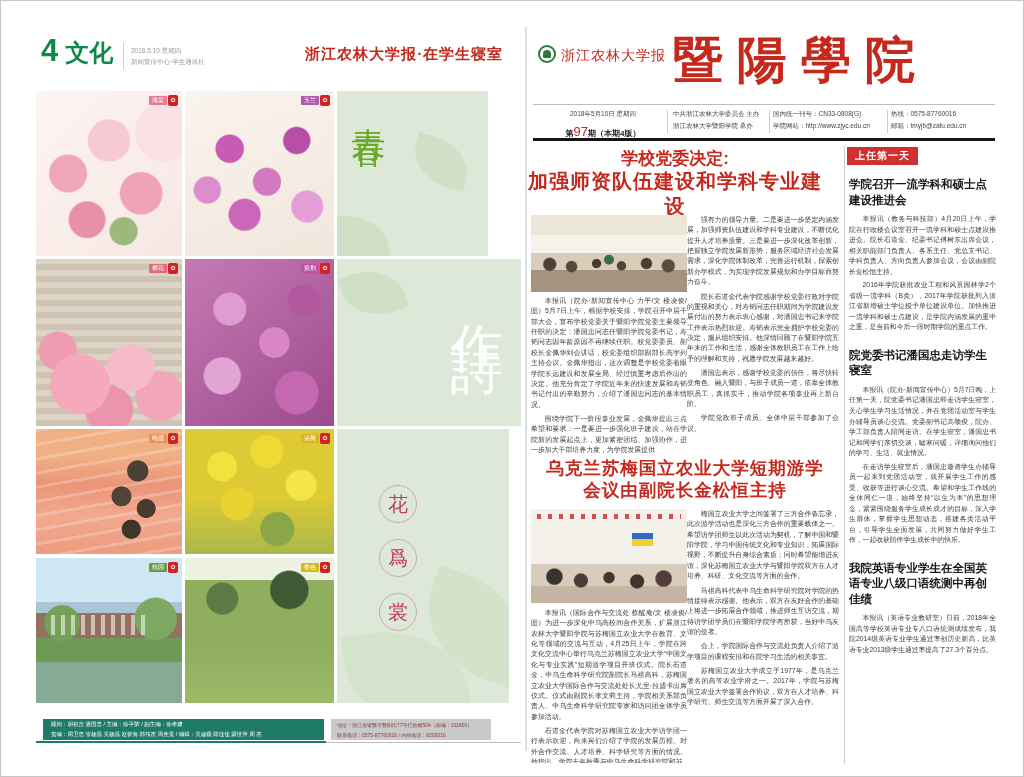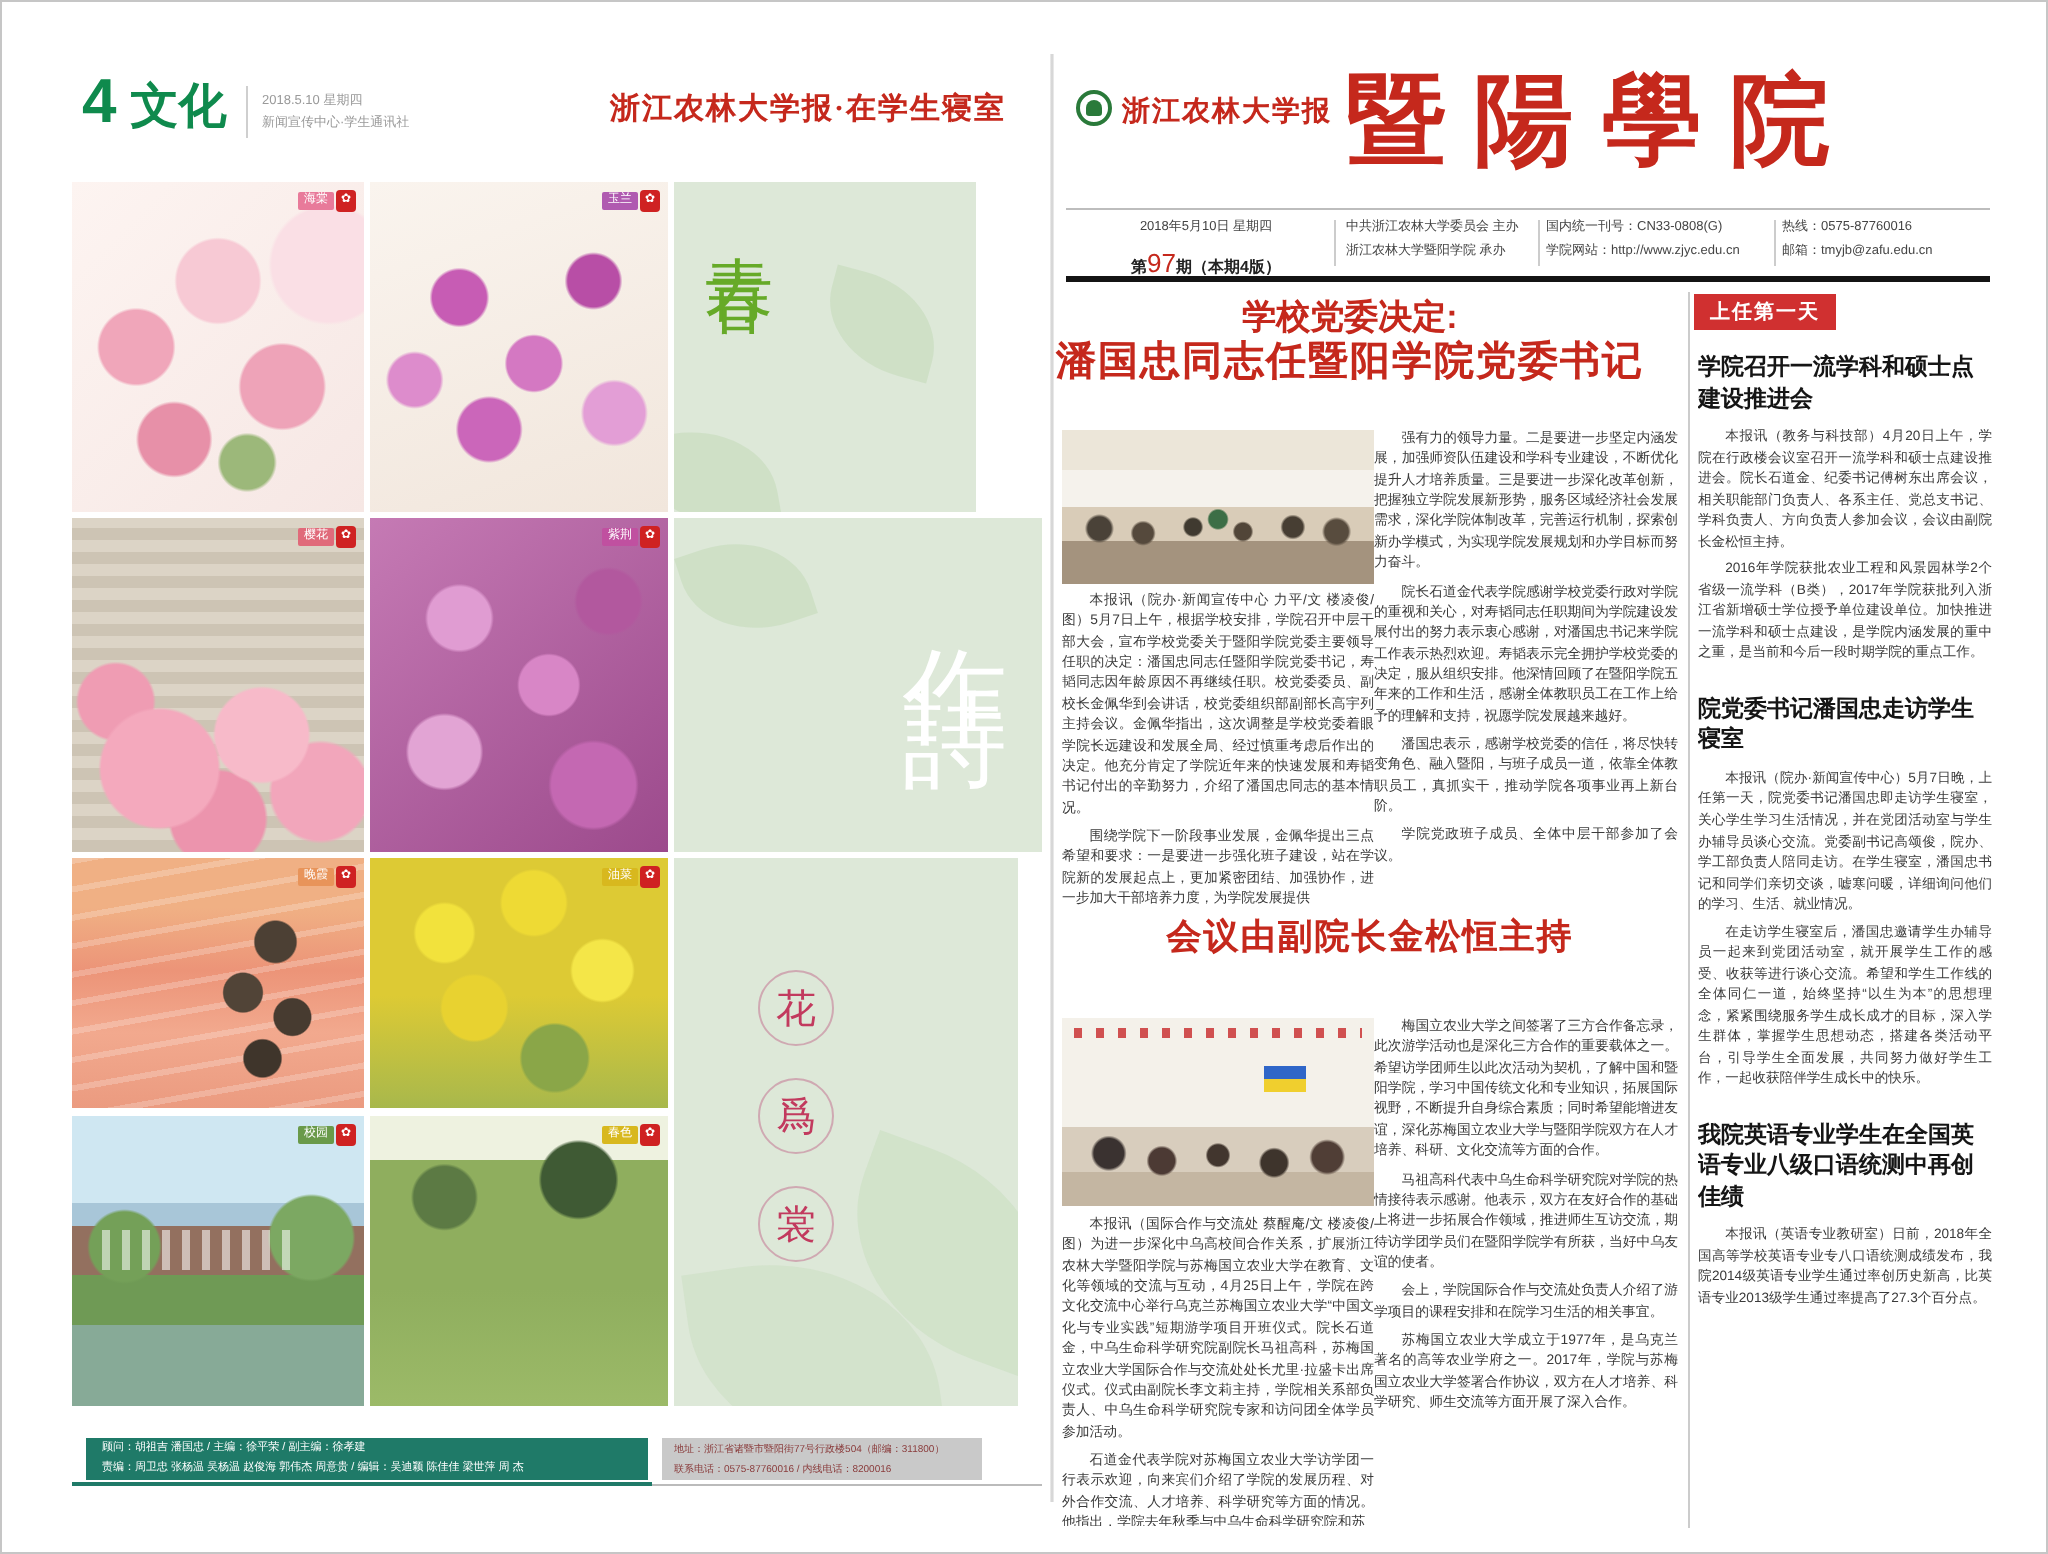--- a/index.html
+++ b/index.html
@@ -101,21 +101,21 @@
     font-size:5px;line-height:2;padding:1px 6px;box-sizing:border-box;white-space:nowrap;overflow:hidden;}
   .ft-line-g{left:35px;top:740px;width:290px;height:2px;background:#1f7a68;}
   .ft-line-c{left:325px;top:741px;width:195px;height:1px;background:#bbb;}
 
   .fold{left:524px;top:26px;width:2px;height:724px;background:linear-gradient(90deg,#f0f0f0,#cfcfcf,#f0f0f0);}
 
   
   .logo{left:537px;top:44px;width:18px;height:18px;border:2px solid #2a7a3a;border-radius:50%;
     box-sizing:border-box;display:flex;align-items:center;justify-content:center;}
   .logo-in{width:8px;height:8px;background:#2a7a3a;border-radius:50% 50% 20% 20%;}
-  .rp-mast-sm{left:560px;top:46px;color:#c5281c;font-weight:bold;font-size:14px;
+  .rp-mast-sm{left:560px;top:46px;color:#c5281c;font-weight:normal;font-size:14px;
     font-family:"Liberation Serif",serif;letter-spacing:1px;}
   .rp-mast-lg{left:672px;top:32px;width:320px;color:#c5281c;font-weight:bold;font-size:50px;
     font-family:"Liberation Serif",serif;letter-spacing:14px;line-height:1.1;}
   .rp-hairline{left:532px;top:103px;width:462px;height:1px;background:#bdbdbd;}
   .info{top:107px;font-size:6.5px;color:#444;line-height:1.9;}
   .i1{left:538px;width:128px;text-align:center;}
   .issue-no{color:#c5281c;font-size:13px;font-weight:normal;}
   .issue-x{font-size:8px;font-weight:bold;color:#222;}
   .i2{left:672px;width:92px;}
   .i3{left:772px;width:110px;}
@@ -292,37 +292,38 @@
   </div>
   <div class="abs ivline" style="left:886px;"></div>
   <div class="abs info i4">
     <div>热线：0575-87760016</div>
     <div>邮箱：tmyjb@zafu.edu.cn</div>
   </div>
   <div class="abs rp-rule"></div>
 
   <div class="abs hl a1-hl">
     <div class="l1">学校党委决定:</div>
-    <div class="l2">潘国忠同志任暨阳学院党委书记</div>
+    <div class="l2">加强师资队伍建设和学科专业建设</div>
   </div>
   <div class="abs phm"></div>
   <div class="col a1c1">
 
   <p>本报讯（院办·新闻宣传中心 力平/文 楼凌俊/图）5月7日上午，根据学校安排，学院召开中层干部大会，宣布学校党委关于暨阳学院党委主要领导任职的决定：潘国忠同志任暨阳学院党委书记，寿韬同志因年龄原因不再继续任职。校党委委员、副校长金佩华到会讲话，校党委组织部副部长高宇列主持会议。金佩华指出，这次调整是学校党委着眼学院长远建设和发展全局、经过慎重考虑后作出的决定。他充分肯定了学院近年来的快速发展和寿韬书记付出的辛勤努力，介绍了潘国忠同志的基本情况。</p>
       <p>围绕学院下一阶段事业发展，金佩华提出三点希望和要求：一是要进一步强化班子建设，站在学院新的发展起点上，更加紧密团结、加强协作，进一步加大干部培养力度，为学院发展提供</p>
     </div>
   <div class="col a1c2">
 
   <p>强有力的领导力量。二是要进一步坚定内涵发展，加强师资队伍建设和学科专业建设，不断优化提升人才培养质量。三是要进一步深化改革创新，把握独立学院发展新形势，服务区域经济社会发展需求，深化学院体制改革，完善运行机制，探索创新办学模式，为实现学院发展规划和办学目标而努力奋斗。</p>
       <p>院长石道金代表学院感谢学校党委行政对学院的重视和关心，对寿韬同志任职期间为学院建设发展付出的努力表示衷心感谢，对潘国忠书记来学院工作表示热烈欢迎。寿韬表示完全拥护学校党委的决定，服从组织安排。他深情回顾了在暨阳学院五年来的工作和生活，感谢全体教职员工在工作上给予的理解和支持，祝愿学院发展越来越好。</p>
       <p>潘国忠表示，感谢学校党委的信任，将尽快转变角色、融入暨阳，与班子成员一道，依靠全体教职员工，真抓实干，推动学院各项事业再上新台阶。</p>
       <p>学院党政班子成员、全体中层干部参加了会议。</p>
     </div>
 
   <div class="abs hl a2-hl">
+    <div class="l1">乌克兰苏梅国立农业大学短期游学</div>
     <div class="l2">会议由副院长金松恒主持</div>
   </div>
   <div class="abs phc">
     <div class="garland"></div>
     <div class="flag"></div>
   </div>
   <div class="col a2c1">
 
   <p>本报讯（国际合作与交流处 蔡醒庵/文 楼凌俊/图）为进一步深化中乌高校间合作关系，扩展浙江农林大学暨阳学院与苏梅国立农业大学在教育、文化等领域的交流与互动，4月25日上午，学院在跨文化交流中心举行乌克兰苏梅国立农业大学“中国文化与专业实践”短期游学项目开班仪式。院长石道金，中乌生命科学研究院副院长马祖高科，苏梅国立农业大学国际合作与交流处处长尤里·拉盛卡出席仪式。仪式由副院长李文莉主持，学院相关系部负责人、中乌生命科学研究院专家和访问团全体学员参加活动。</p>
       <p>石道金代表学院对苏梅国立农业大学访学团一行表示欢迎，向来宾们介绍了学院的发展历程、对外合作交流、人才培养、科学研究等方面的情况。他指出，学院去年秋季与中乌生命科学研究院和苏</p>

